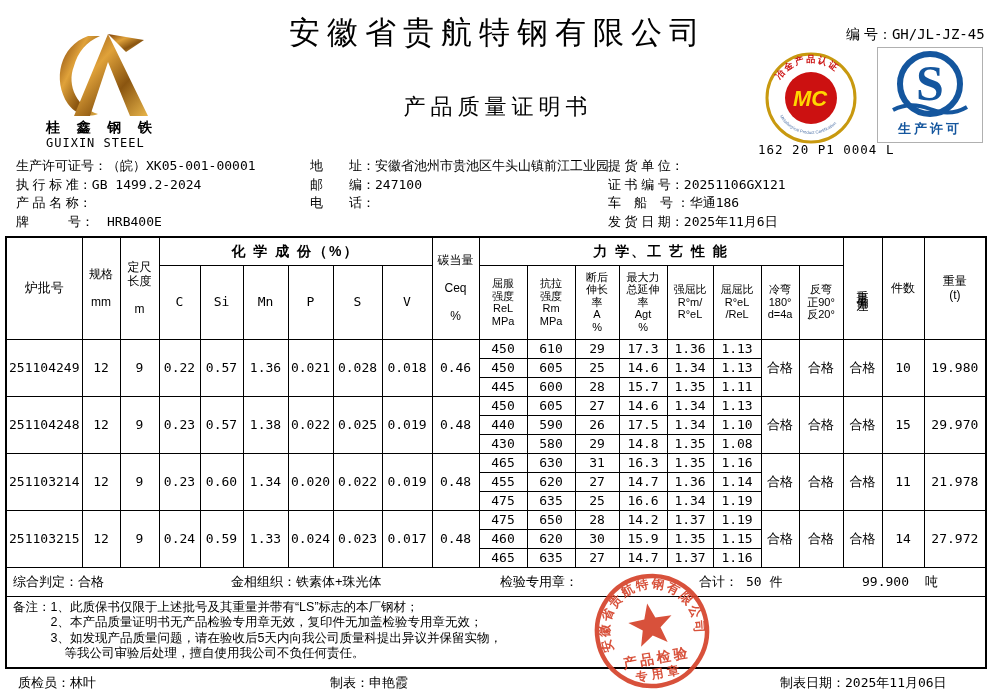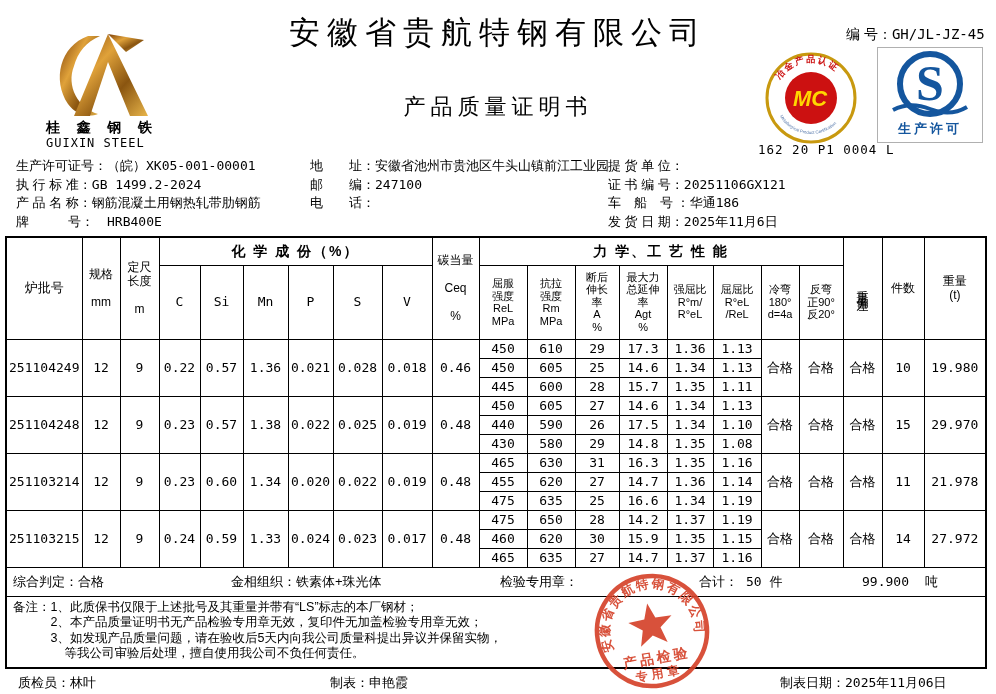--- a/index.html
+++ b/index.html
@@ -129,21 +129,21 @@
     <rect x="0.5" y="0.5" width="105" height="95" fill="#ffffff" stroke="#b0b0b0"></rect>
     <circle cx="53" cy="37" r="30" fill="#ffffff" stroke="#14569e" stroke-width="6"></circle>
     <text x="53" y="53" text-anchor="middle" font-size="50" font-weight="bold" font-family="Liberation Serif, DejaVu Serif, serif" fill="#14569e">S</text>
     <path d="M 16,63 Q 33,54 53,62 T 90,60" stroke="#14569e" stroke-width="4" fill="none"></path>
     <text x="53" y="86" text-anchor="middle" font-size="13" font-weight="bold" letter-spacing="3" fill="#14569e">生产许可</text>
   </svg>
 
   <div class="info-col info-left">
     <div class="info-row"><span class="lbl">生产许可证号：</span><span class="val">（皖）XK05-001-00001</span></div>
     <div class="info-row"><span class="lbl">执 行 标 准：</span><span class="val">GB 1499.2-2024</span></div>
-    <div class="info-row"><span class="lbl">产 品 名 称：</span><span class="val">钢筋混凝土用钢热轧带肋钢筋</span></div>
+    <div class="info-row"><span class="lbl">产 品 名 称：</span></div>
     <div class="info-row"><span class="lbl">牌　　　号：</span><span class="val">　HRB400E</span></div>
   </div>
   <div class="info-col info-mid">
     <div class="info-row"><span class="lbl">地　　址：</span><span class="val">安徽省池州市贵池区牛头山镇前江工业园</span></div>
     <div class="info-row"><span class="lbl">邮　　编：</span><span class="val">247100</span></div>
     <div class="info-row"><span class="lbl">电　　话：</span></div>
   </div>
   <div class="info-col info-right">
     <div class="info-row"><span class="lbl">提 货 单 位：</span></div>
     <div class="info-row"><span class="lbl">证 书 编 号：</span><span class="val">20251106GX121</span></div>

